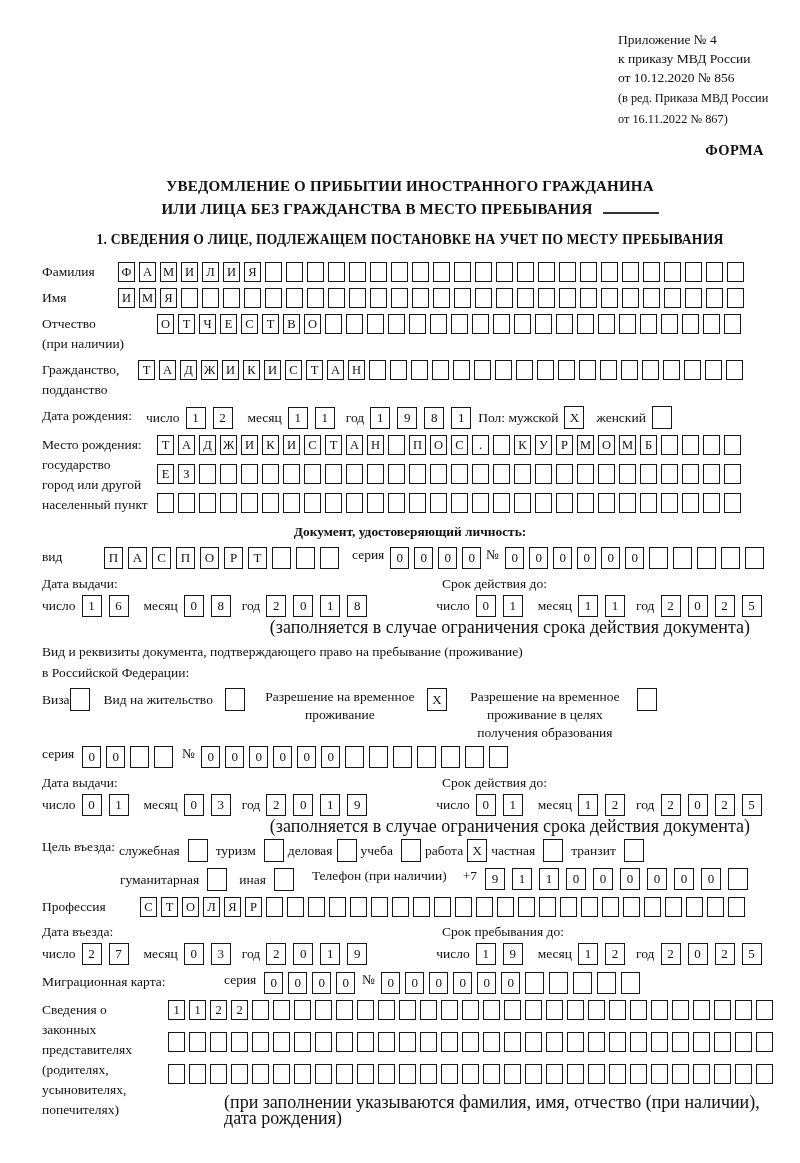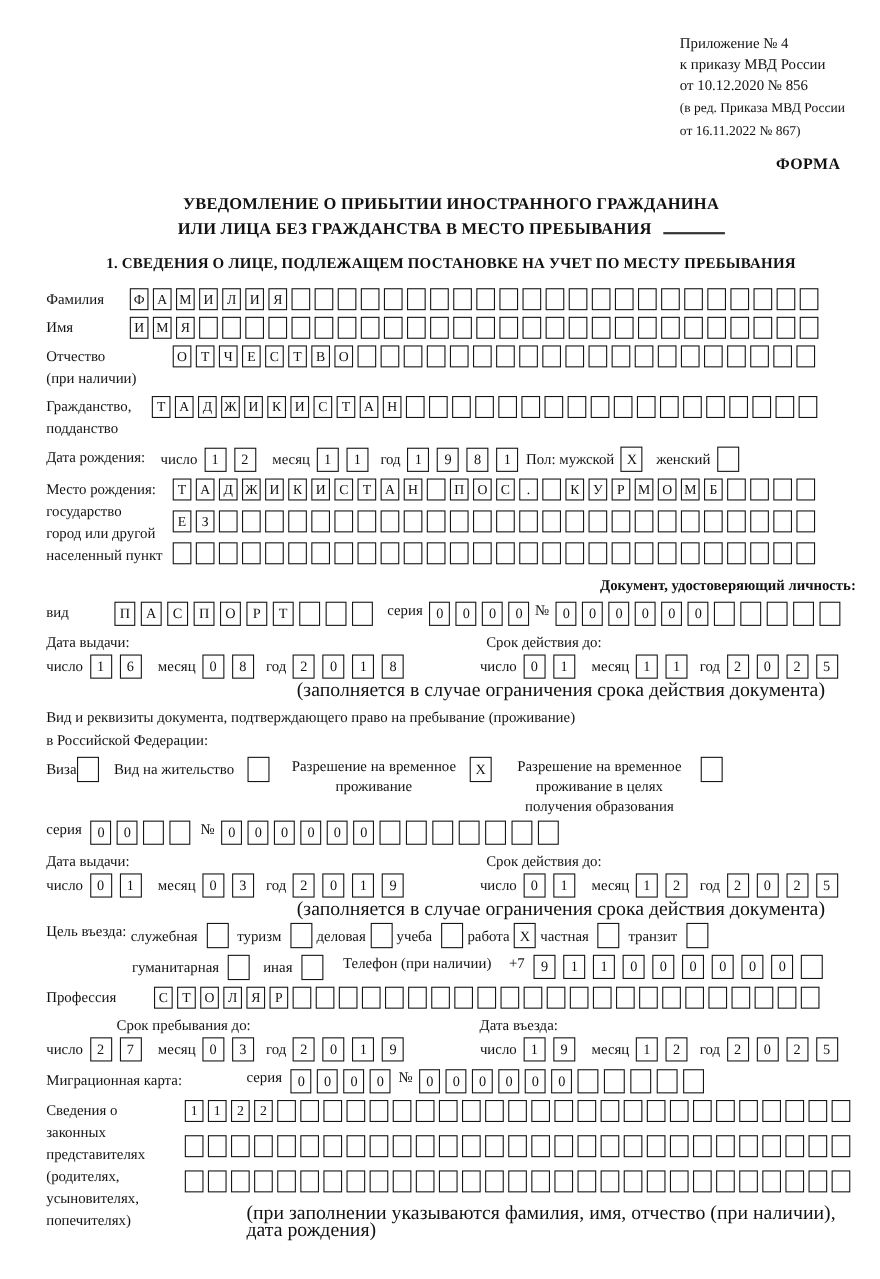--- a/index.html
+++ b/index.html
@@ -23,21 +23,21 @@
   .med .cell{width:19px;height:22px;margin-right:5px;font-size:13px;}
   .wide .cell{width:20px;height:22px;margin-right:7px;font-size:13px;}
   .box .cell{width:20px;height:23px;margin-right:0;font-size:13px;}
   .stack .cells{margin-bottom:9px;}
   .inl{display:flex;align-items:center;}
   .gap8{margin-left:8px;} .gap12{margin-left:12px;} .gap4{margin-left:4px;}
   .dately{display:flex;align-items:center;}
   .dately .t{margin-right:6px;}
   .dt-title{text-align:left;line-height:18px;}
   .note{font-size:18px;line-height:16px;}
-  .doc-hdr{font-weight:bold;text-align:right;font-size:13.4px;margin:2px 0 7px 0;}
+  .doc-hdr{font-weight:bold;text-align:center;font-size:13.4px;margin:2px 0 7px 0;}
   .opt-lbl{text-align:center;line-height:18px;}
   .ctr{align-items:flex-start;}
 </style>
 </head>
 <body>
 
 <div class="page">
 
   <div class="ref">
     <div>Приложение № 4</div>
@@ -633,22 +633,22 @@
         <span class="cell"></span>
         <span class="cell"></span>
         <span class="cell"></span>
         <span class="cell"></span>
         <span class="cell"></span>
       </span>
   </div>
 
   <div style="margin-top:3px">
     <div style="display:flex">
+      <div style="width:336px" class="dt-title">Дата въезда:</div>
       <div style="width:330px;margin-left:64px" class="dt-title">Срок пребывания до:</div>
-      <div style="width:336px" class="dt-title">Дата въезда:</div>
     </div>
     <div style="display:flex;margin-top:2px">
       <span class="dately">
         <span class="t">число</span>
         <span class="cells wide">
             <span class="cell">2</span>
             <span class="cell">7</span>
           </span>
         <span class="t gap8">месяц</span>
         <span class="cells wide">

